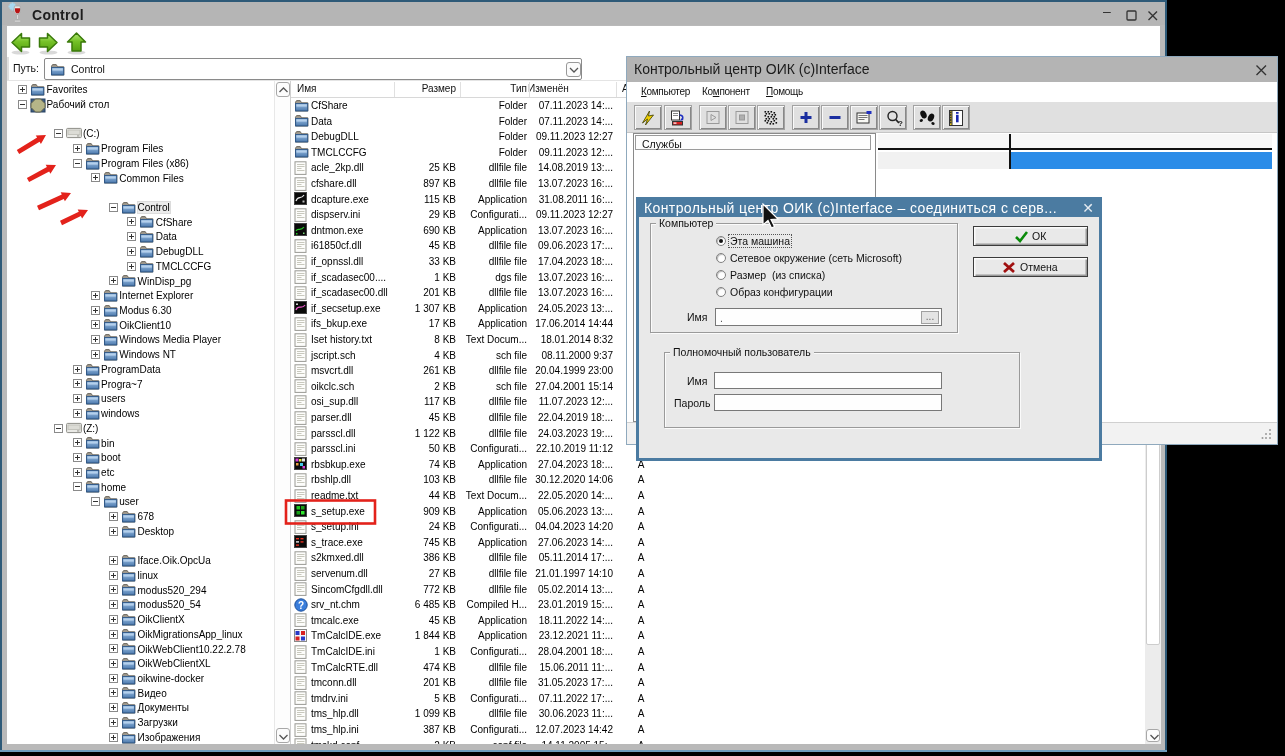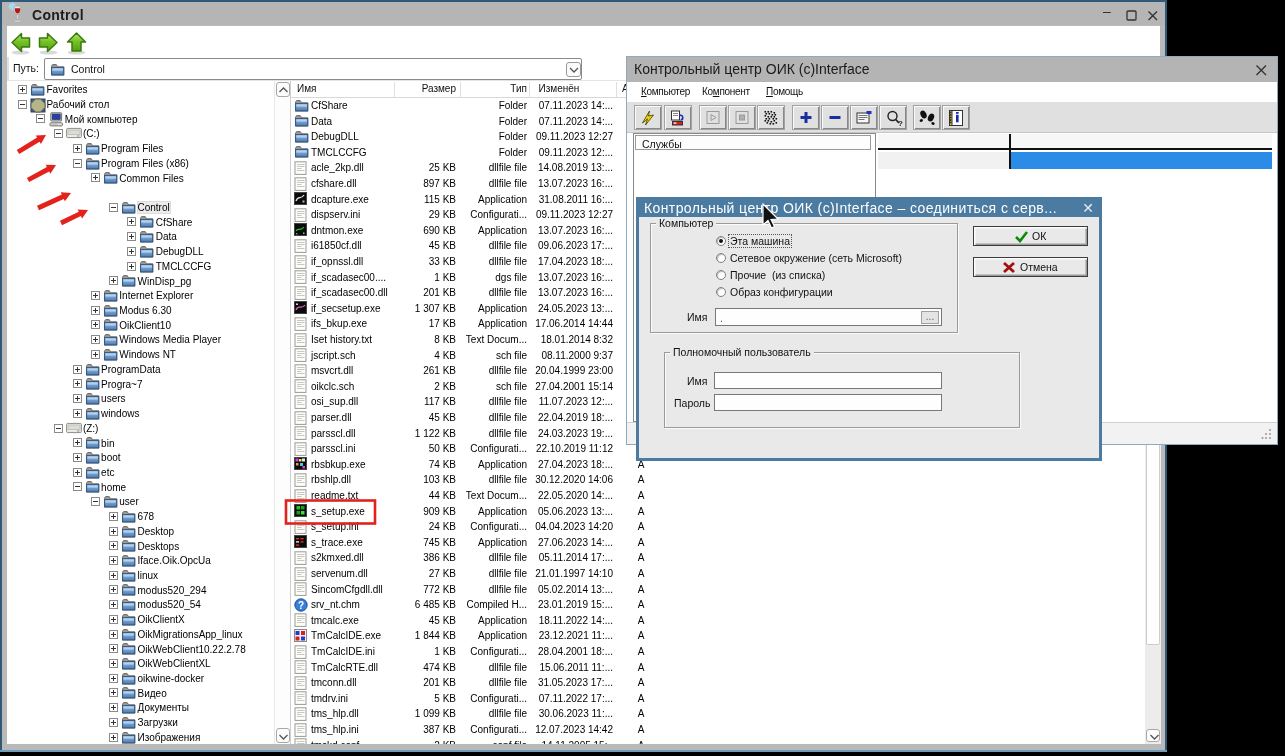--- a/index.html
+++ b/index.html
@@ -160,36 +160,20 @@
           <line x1="3" y1="5.5" x2="8" y2="5.5" stroke="#333" stroke-width="1"></line>
         </svg>
 <span class="ticon" style="left:23.0px">
           <svg width="16" height="15" viewBox="0 0 16 15" style="display:block">
 <rect x="1" y="1" width="14" height="13" fill="#3d5c84" stroke="#27415f" stroke-width="1"></rect>
 <polygon points="1,5.5 5.5,1 10.5,1 15,5.5 15,9.5 10.5,14 5.5,14 1,9.5" fill="#b5b588" stroke="#62624a" stroke-width="1"></polygon>
 </svg>
         </span>
 <span class="tlabel" style="left:39.5px">Рабочий стол</span>
 </div>
-<div class="trow" style="top:30.8px">
-<svg class="pmsvg" style="left:28.2px" width="11" height="11">
-          <rect x="1.5" y="1.5" width="8" height="8" fill="#fff" stroke="#8a8a8a"></rect>
-          <line x1="3" y1="5.5" x2="8" y2="5.5" stroke="#333" stroke-width="1"></line>
-        </svg>
-<span class="ticon" style="left:41.2px">
-          <svg width="16" height="15" viewBox="0 0 16 15" style="display:block">
-<rect x="2.8" y="0.8" width="10.8" height="8.2" rx="0.5" fill="#d9d9d4" stroke="#70706a" stroke-width="1"></rect>
-<rect x="4.2" y="2.1" width="8" height="5.4" fill="#2740a8" stroke="#17256e" stroke-width="0.6"></rect>
-<rect x="6.8" y="9.2" width="2.8" height="1.5" fill="#b8b8b2"></rect>
-<rect x="2" y="10.8" width="12.4" height="3.1" rx="0.8" fill="#e6e6e1" stroke="#70706a" stroke-width="1"></rect>
-<rect x="3.4" y="11.9" width="6" height="1" fill="#bcbcb6"></rect>
-</svg>
-        </span>
-<span class="tlabel" style="left:57.7px">Мой компьютер</span>
-</div>
 <div class="trow" style="top:45.6px">
 <svg class="pmsvg" style="left:46.4px" width="11" height="11">
           <rect x="1.5" y="1.5" width="8" height="8" fill="#fff" stroke="#8a8a8a"></rect>
           <line x1="3" y1="5.5" x2="8" y2="5.5" stroke="#333" stroke-width="1"></line>
         </svg>
 <span class="ticon" style="left:59.4px">
           <svg width="16" height="12" viewBox="0 0 16 12" style="display:block">
 <rect x="0.6" y="1.4" width="14.8" height="9.2" rx="1" fill="#eaeae6" stroke="#8e8e88" stroke-width="1"></rect>
 <rect x="2" y="3" width="12" height="4.4" fill="#dcdcd6" stroke="#bcbcb5" stroke-width="0.8"></rect>
 <rect x="11" y="8.4" width="2.4" height="1.1" fill="#9a9a94"></rect>
@@ -575,35 +559,20 @@
         </svg>
 <span class="ticon" style="left:114.0px">
           <svg width="15" height="13" viewBox="0 0 15 13" style="display:block">
 <path d="M1.5 3.2 L1.5 12 L13.8 12 L13.8 3.8 L7.6 3.8 L6.2 1.6 L2.6 1.6 Z" fill="#a09a8e" stroke="#6f6a60" stroke-width="1"></path>
 <rect x="1.6" y="4.6" width="12.1" height="7.3" fill="url(#gfold)" stroke="#2d5788" stroke-width="1"></rect>
 <rect x="2.4" y="5.4" width="10.4" height="2.2" fill="#b9d4ee" opacity="0.9"></rect>
 </svg>
         </span>
 <span class="tlabel" style="left:130.5px">Desktop</span>
 </div>
-<div class="trow" style="top:457.7px">
-<svg class="pmsvg" style="left:101.0px" width="11" height="11">
-          <rect x="1.5" y="1.5" width="8" height="8" fill="#fff" stroke="#8a8a8a"></rect>
-          <line x1="3" y1="5.5" x2="8" y2="5.5" stroke="#333" stroke-width="1"></line>
-          <line x1="5.5" y1="3" x2="5.5" y2="8" stroke="#333" stroke-width="1"></line>
-        </svg>
-<span class="ticon" style="left:114.0px">
-          <svg width="15" height="13" viewBox="0 0 15 13" style="display:block">
-<path d="M1.5 3.2 L1.5 12 L13.8 12 L13.8 3.8 L7.6 3.8 L6.2 1.6 L2.6 1.6 Z" fill="#a09a8e" stroke="#6f6a60" stroke-width="1"></path>
-<rect x="1.6" y="4.6" width="12.1" height="7.3" fill="url(#gfold)" stroke="#2d5788" stroke-width="1"></rect>
-<rect x="2.4" y="5.4" width="10.4" height="2.2" fill="#b9d4ee" opacity="0.9"></rect>
-</svg>
-        </span>
-<span class="tlabel" style="left:130.5px">Desktops</span>
-</div>
 <div class="trow" style="top:472.4px">
 <svg class="pmsvg" style="left:101.0px" width="11" height="11">
           <rect x="1.5" y="1.5" width="8" height="8" fill="#fff" stroke="#8a8a8a"></rect>
           <line x1="3" y1="5.5" x2="8" y2="5.5" stroke="#333" stroke-width="1"></line>
           <line x1="5.5" y1="3" x2="5.5" y2="8" stroke="#333" stroke-width="1"></line>
         </svg>
 <span class="ticon" style="left:114.0px">
           <svg width="15" height="13" viewBox="0 0 15 13" style="display:block">
 <path d="M1.5 3.2 L1.5 12 L13.8 12 L13.8 3.8 L7.6 3.8 L6.2 1.6 L2.6 1.6 Z" fill="#a09a8e" stroke="#6f6a60" stroke-width="1"></path>
 <rect x="1.6" y="4.6" width="12.1" height="7.3" fill="url(#gfold)" stroke="#2d5788" stroke-width="1"></rect>
@@ -804,21 +773,21 @@
         <svg width="9" height="7" style="top:5px">
           <path d="M0.5 1 L4.5 5 L8.5 1" fill="none" stroke="#555" stroke-width="1.3"></path>
         </svg>
       </div>
  </div>
  <div id="filepane">
    <div id="fhead">
      <span style="left:6px">Имя</span>
      <span style="left:60px;width:105px;text-align:right">Размер</span>
      <span style="left:166px;width:70px;text-align:right">Тип</span>
-     <span style="left:237px;width:62px;text-align:center">Изменён</span>
+     <span style="left:237px;width:62px;text-align:left">Изменён</span>
      <span style="left:331px">А</span>
      <div class="hsep" style="left:103px"></div>
      <div class="hsep" style="left:168.5px"></div>
      <div class="hsep" style="left:237.5px"></div>
      <div class="hsep" style="left:325px"></div>
    </div>
 <div class="frow" style="top:16.9px">
 <span class="ficon">
           <svg width="15" height="13" viewBox="0 0 15 13" style="display:block">
 <path d="M1.5 3.2 L1.5 12 L13.8 12 L13.8 3.8 L7.6 3.8 L6.2 1.6 L2.6 1.6 Z" fill="#a09a8e" stroke="#6f6a60" stroke-width="1"></path>
@@ -1635,21 +1604,21 @@
    <span class="dx">✕</span>
  </div>
  <div class="gbox" style="left:11px;top:23px;width:308px;height:110px">
    <span class="glabel">Компьютер</span>
  </div>
  <div class="radio on" style="left:77px;top:36px"></div>
  <span class="rlabel" style="left:90px;top:34.5px;outline:1px dotted #555;padding:0 1px">Эта машина</span>
  <div class="radio" style="left:77px;top:53px"></div>
  <span class="rlabel" style="left:91px;top:51.5px">Сетевое окружение (сеть Microsoft)</span>
  <div class="radio" style="left:77px;top:70px"></div>
- <span class="rlabel" style="left:91px;top:68.5px">Прочие  (из списка)</span>
+ <span class="rlabel" style="left:91px;top:68.5px">Размер  (из списка)</span>
  <div class="radio" style="left:77px;top:87px"></div>
  <span class="rlabel" style="left:91px;top:85.5px">Образ конфигурации</span>
  <span class="dlabel" style="left:48px;top:111px">Имя</span>
  <div class="dinput" style="left:76px;top:108px;width:227px;height:18px">
    <span style="position:absolute;left:4px;top:3px;font-size:10.5px;color:#555">.</span>
    <div style="position:absolute;right:2px;top:1.5px;width:18px;height:13px;background:#e4e4e4;border:1px solid #a0a0a0;text-align:center;font-size:10px;color:#666;line-height:9px">...</div>
  </div>
  <div class="gbox" style="left:25px;top:152px;width:356px;height:76px">
    <span class="glabel">Полномочный пользователь</span>
  </div>

